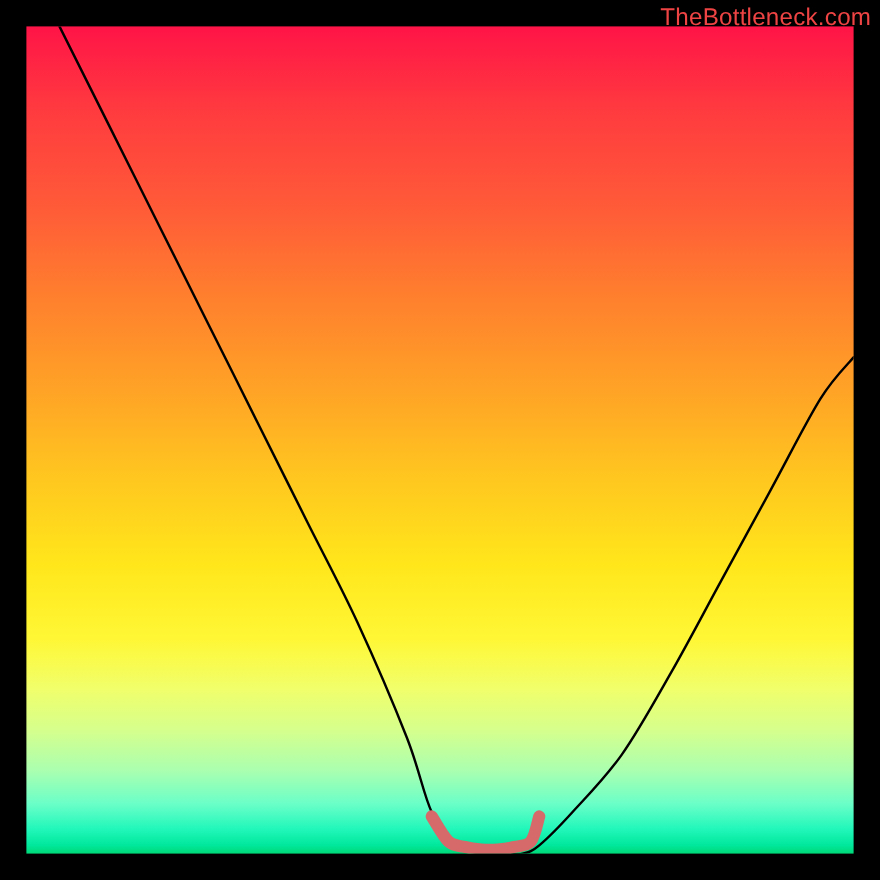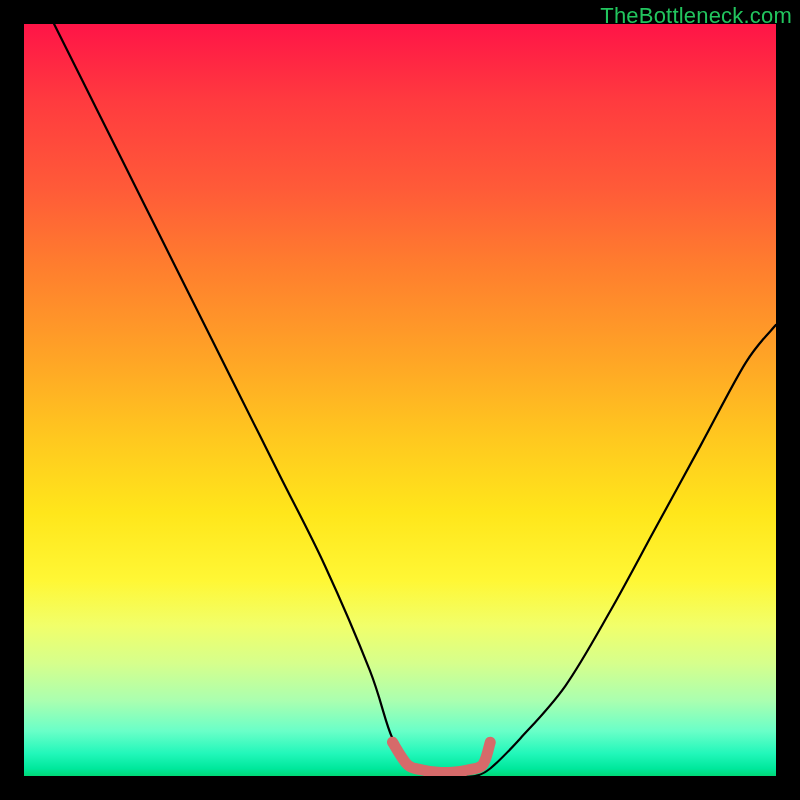--- a/index.html
+++ b/index.html
@@ -41,21 +41,21 @@
       #6affc8 94%,
       #22f7ba 97%,
       #00e89c 99%,
       #00d877 100%
     );
   }
   .watermark {
     position: absolute;
     top: 3px;
     right: 8px;
-    color: #22c55e;
+    color: #ef4444;
     font-size: 22px;
     font-weight: 400;
     letter-spacing: 0.2px;
     margin-left: 32px;
   }
   svg.curve {
     position: absolute;
     left: 0;
     top: 0;
     width: 752px;

